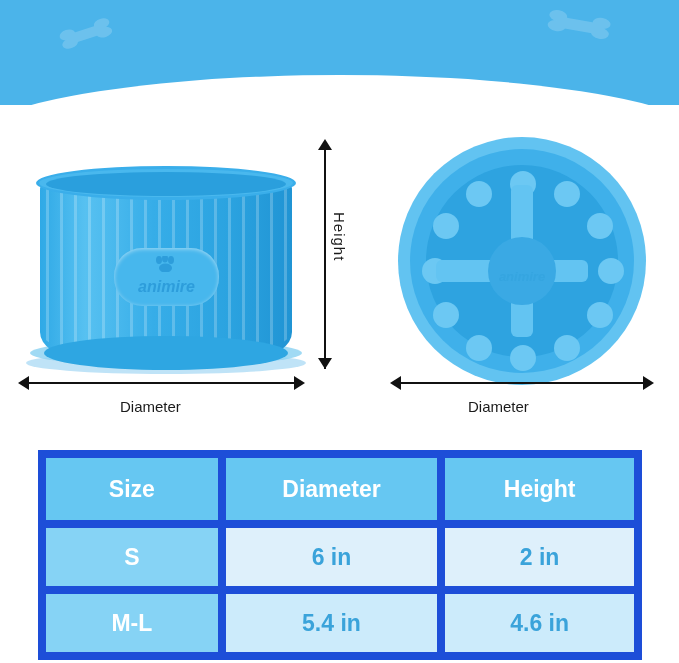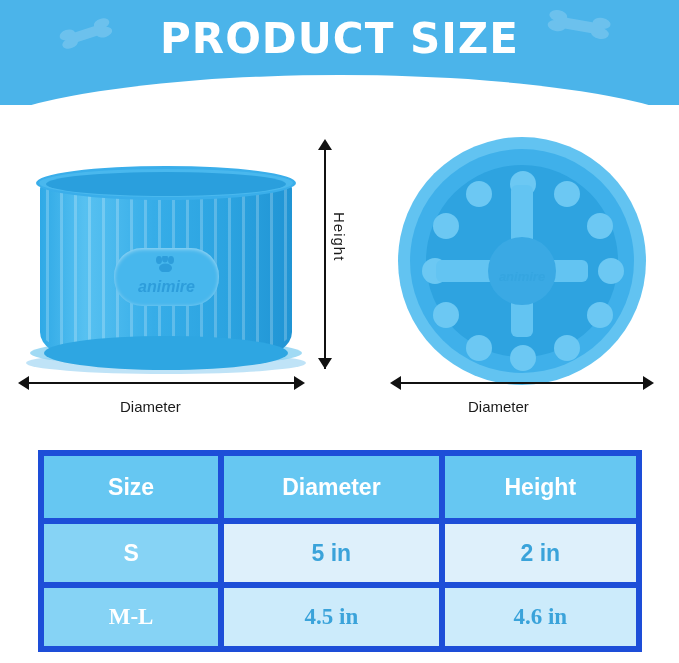--- a/index.html
+++ b/index.html
@@ -120,35 +120,34 @@
     letter-spacing:1px;
   }
   
   .table{
     position:absolute;left:38px;top:450px;width:604px;
     border-collapse:collapse;
     table-layout:fixed;
   }
   .table th,.table td{
     text-align:center;
-    border:6px solid #1d4ed8;
+    border:8px solid #1d4ed8;
     font-weight:bold;
   }
   .table thead th{
     background:#66c7f2;color:#ffffff;font-size:23px;height:60px;
   }
   .table tbody td{
     background:#def0fb;color:#3aa3da;font-size:23px;height:56px;
   }
   .table tbody tr td:first-child{
     background:#86d3f5;color:#ffffff;
   }
   .table tbody tr:nth-child(2) td{
     background:#ccebfb;
-    font-family:Liberation Serif, serif;
   }
   .table tbody tr:nth-child(2) td:first-child{
     background:#86d3f5;
   }
 </style>
 </head>
 <body>
 
 <div class="banner">
   <div class="bone" style="left:60px;top:24px;width:52px;height:20px;transform:rotate(-18deg);">
@@ -158,21 +157,20 @@
     <i style="left:36px;top:9px;width:16px;height:10px;"></i>
     <i style="left:10px;top:5px;width:34px;height:10px;border-radius:4px;"></i>
   </div>
   <div class="bone" style="left:548px;top:14px;width:62px;height:22px;transform:rotate(10deg);">
     <i style="left:0;top:0;width:18px;height:11px;"></i>
     <i style="left:0;top:10px;width:18px;height:11px;"></i>
     <i style="left:44px;top:0;width:18px;height:11px;"></i>
     <i style="left:44px;top:10px;width:18px;height:11px;"></i>
     <i style="left:12px;top:6px;width:40px;height:11px;border-radius:4px;"></i>
   </div>
-  <div class="banner-title">PRODUCT SIZE</div>
   <div class="banner-curve"></div>
 </div>
 
 <div class="product-area">
 
   <div class="cup-wrap">
     <div class="cup-shadow"></div>
     <div class="cup-base2"></div>
     <div class="cup-body"></div>
     <div class="ribs">
@@ -251,22 +249,22 @@
   <thead>
     <tr>
       <th style="width:30%">Size</th>
       <th style="width:37%">Diameter</th>
       <th style="width:33%">Height</th>
     </tr>
   </thead>
   <tbody>
     <tr>
       <td>S</td>
-      <td>5 in</td>
+      <td>6 in</td>
       <td>2 in</td>
     </tr>
     <tr>
       <td>M-L</td>
-      <td>4.5 in</td>
+      <td>5.4 in</td>
       <td>4.6 in</td>
     </tr>
   </tbody>
 </table>
 
 </body></html>

